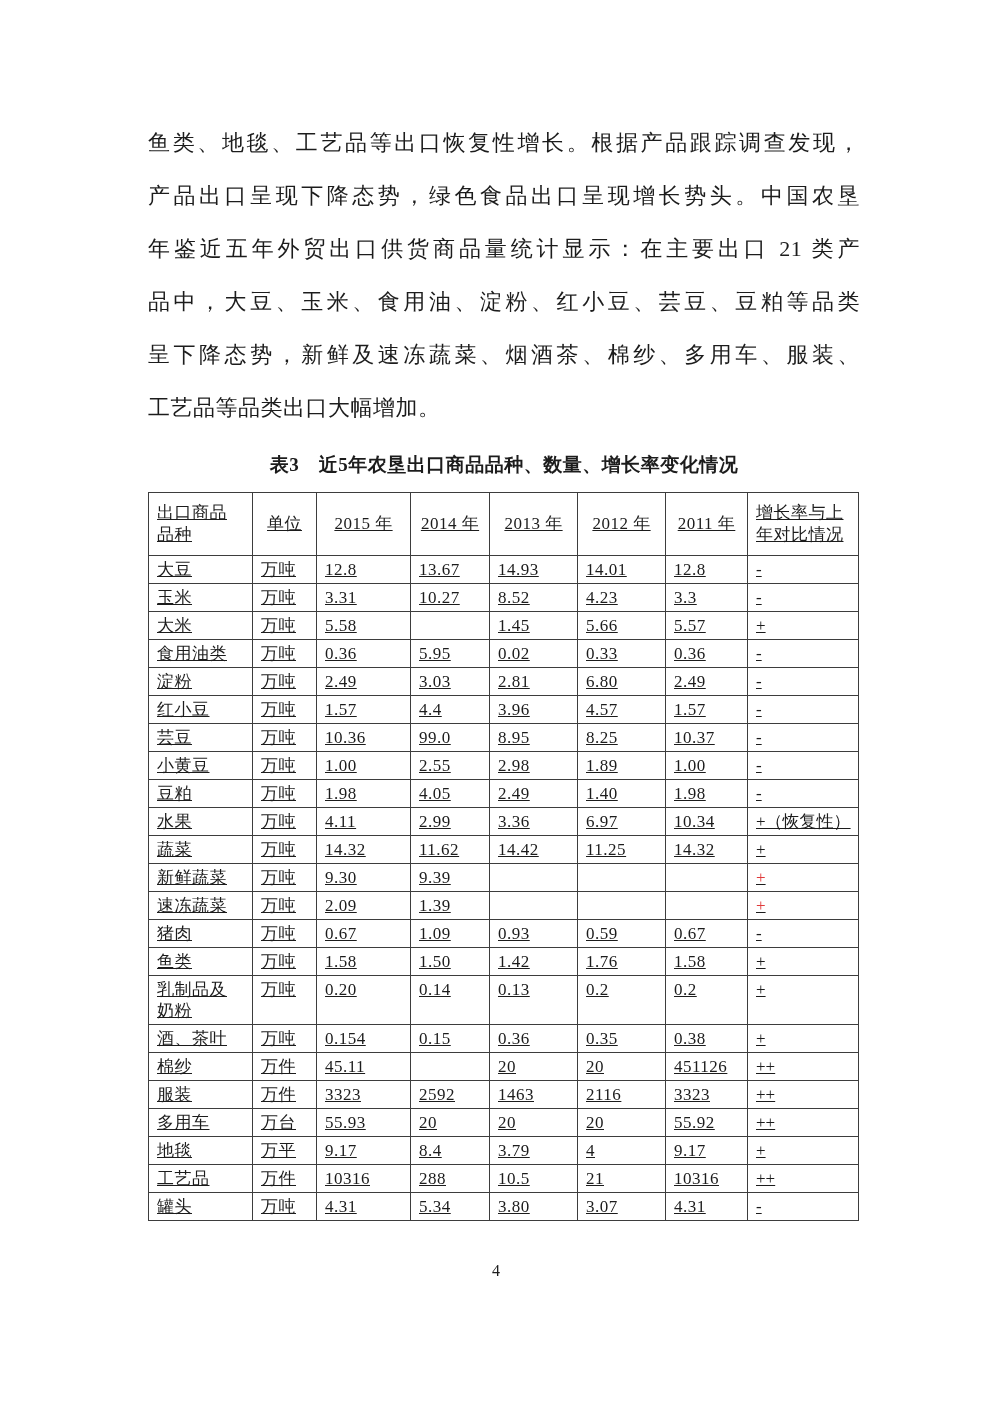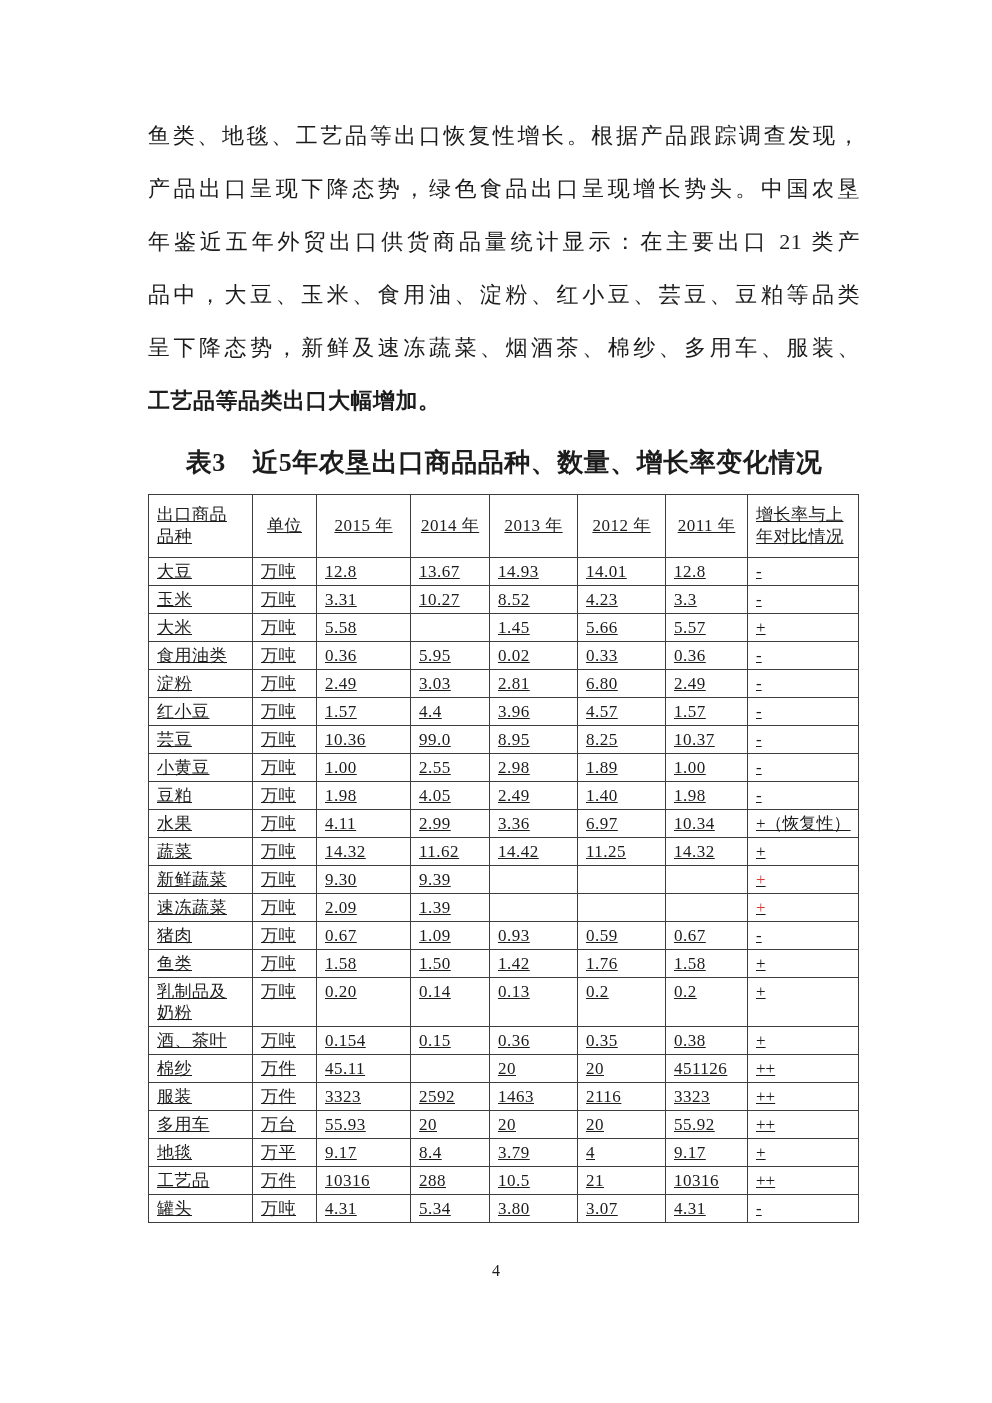--- a/index.html
+++ b/index.html
@@ -8,38 +8,37 @@
     width: 992px;
     height: 1403px;
     background: #ffffff;
     font-family: "Liberation Serif", "DejaVu Serif", serif;
     color: #1c1c1c;
     overflow: hidden;
   }
   .content {
     position: absolute;
     left: 148px;
-    top: 109px;
+    top: 116px;
     width: 712px;
   }
   .para-line {
     font-size: 22px;
     line-height: 53px;
     letter-spacing: 0.5px;
     text-align: justify;
     text-align-last: justify;
     white-space: nowrap;
   }
   .para-line.last {
     text-align: center;
     text-align-last: left;
-    font-weight: bold;
   }
   .table-title {
-    font-size: 26px;
+    font-size: 19px;
     font-weight: bold;
     text-align: center;
     letter-spacing: 0.5px;
     margin-top: 18px;
     margin-bottom: 14px;
   }
   table.export-table {
     border-collapse: collapse;
     table-layout: fixed;
     width: 710px;

